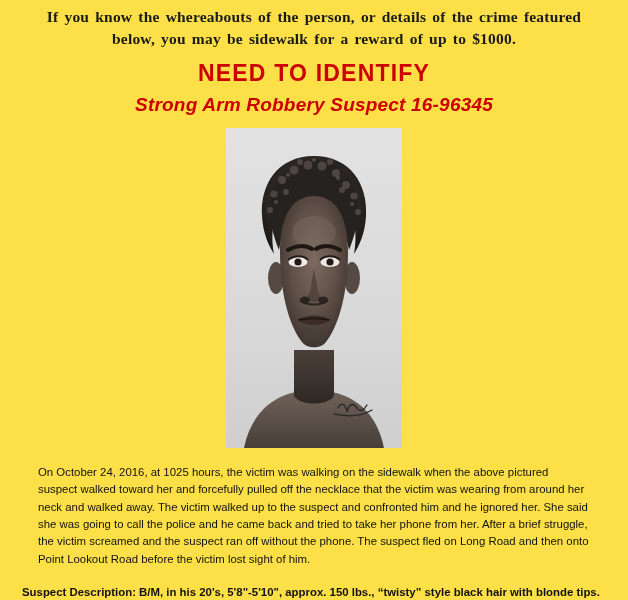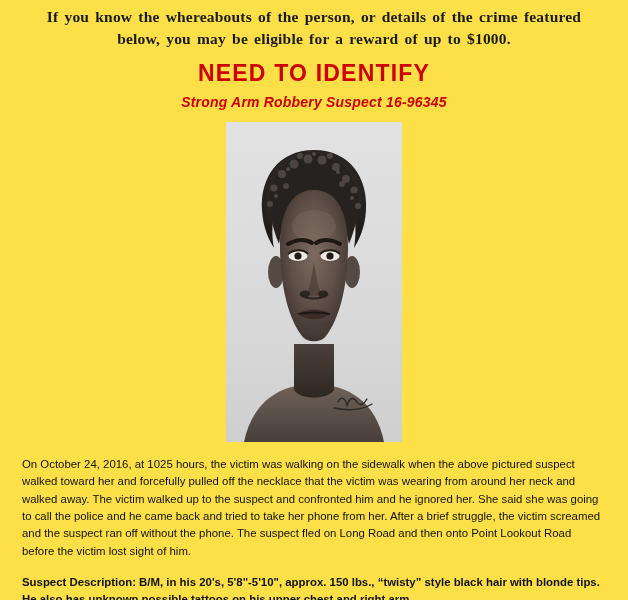--- a/index.html
+++ b/index.html
@@ -48,21 +48,21 @@
     letter-spacing: 1.2px;
     line-height: 1.05;
   }
   .subtitle {
     margin-top: 9px;
     text-align: center;
     color: #cc0000;
     font-family: "Liberation Sans", sans-serif;
     font-weight: 700;
     font-style: italic;
-    font-size: 14px;
+    font-size: 19px;
     letter-spacing: 0.2px;
   }
 
   
   .sketch-wrap {
     margin: 12px auto 0 auto;
     width: 176px;
     height: 320px;
     position: relative;
   }
@@ -76,40 +76,40 @@
 
   
   .narrative {
     margin: 14px 22px 0 22px;
     font-family: "Liberation Sans", sans-serif;
     font-size: 11.4px;
     line-height: 1.52;
     color: #111111;
     text-align: left;
   }
-  .narrative p { margin: 0; }
+  .narrative p { margin: 16px; }
 
   .description {
     margin: 14px 22px 0 22px;
     font-family: "Liberation Sans", sans-serif;
     font-size: 11.4px;
     font-weight: 700;
     line-height: 1.52;
     color: #111111;
   }
   .description p { margin: 0; }
 </style>
 </head>
 <body>
 
 <div class="page">
 
   <div class="header-block">
     <div class="header-line">If you know the whereabouts of the person, or details of the crime featured</div>
-    <div class="header-line">below, you may be eligible for a reward of up to $1000.</div>
+    <div class="header-line">below, you may be sidewalk for a reward of up to $1000.</div>
   </div>
 
   <div class="need-title">NEED TO IDENTIFY</div>
 
   <div class="subtitle">Strong Arm Robbery Suspect 16-96345</div>
 
   <div class="sketch-wrap">
     <div class="sketch-frame">
       <svg class="sketch-svg" viewBox="0 0 176 320" preserveAspectRatio="xMidYMid slice">
         <defs>

